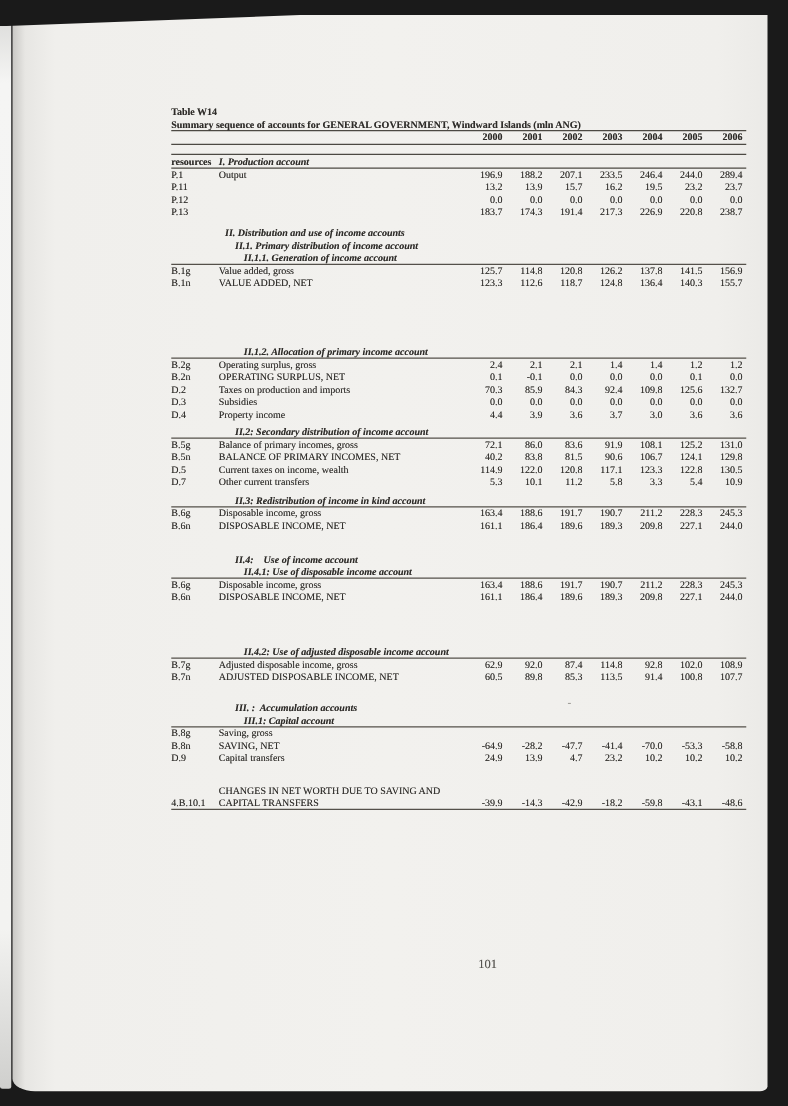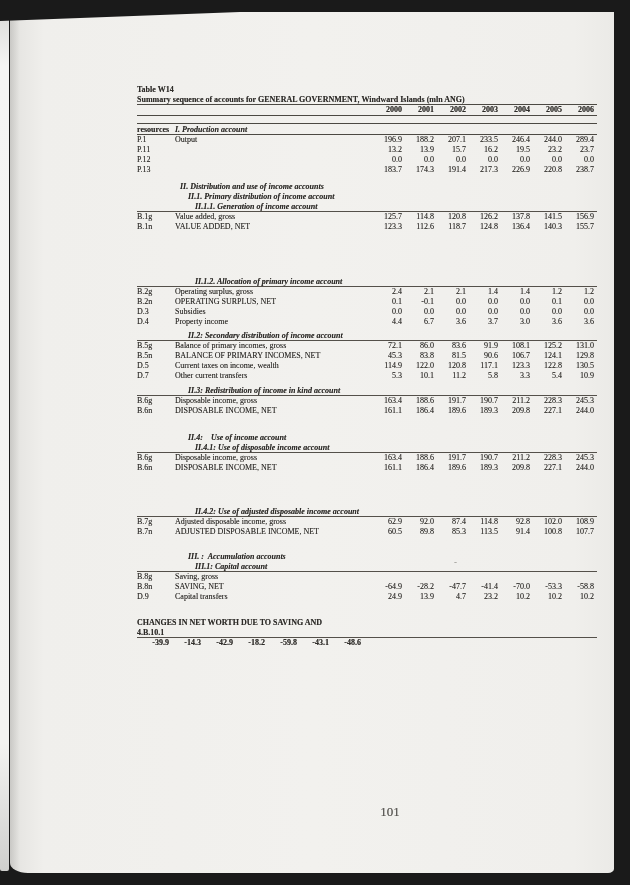--- a/index.html
+++ b/index.html
@@ -47,25 +47,25 @@
   .lv1 { padding-left:43px; }
   .lv2 { padding-left:51px; }
   .lv3 { padding-left:58px; }
   .rule-below { border-bottom:1px solid #54504a; }
   .section-row {
     height:12px; line-height:11px;
     border-top:1px solid #4c4943; border-bottom:1px solid #4c4943;
   }
   .section-row .code { font-weight:bold;font-family:Liberation Serif, serif; }
   .section-row .sechead { font-weight:bold; font-style:italic; flex:1; }
-  .bold { font-weight:bold;flex-direction:column; }
+  .bold { font-weight:normal; }
   .spacer { width:100%; }
   .pagenum {
-    position:absolute; left:368px; top:792px; width:24px;
-    font-size:13px; color:#55534f; text-align:center;
+    position:absolute; left:368px; top:754px; width:24px;
+    font-size:10px; color:#55534f; text-align:center;
     text-shadow:0 0 0.5px rgba(85,83,79,0.5);
   }
   .stray {
     position:absolute; left:444px; top:546px;
     font-size:9px; color:#8d8b86; line-height:8px;
   }
 </style>
 </head>
 <body>
 
@@ -198,38 +198,51 @@
             <span class="val">0.1</span>
             <span class="val">-0.1</span>
             <span class="val">0.0</span>
             <span class="val">0.0</span>
             <span class="val">0.0</span>
             <span class="val">0.1</span>
             <span class="val">0.0</span>
           </span>
         </div>
         <div class="row">
+          <span class="code">D.2</span>
+          <span class="label">Taxes on production and imports</span>
+          <span class="vals">
+            <span class="val">70.3</span>
+            <span class="val">85.9</span>
+            <span class="val">84.3</span>
+            <span class="val">92.4</span>
+            <span class="val">109.8</span>
+            <span class="val">125.6</span>
+            <span class="val">132.7</span>
+          </span>
+        </div>
+        <div class="row">
           <span class="code">D.3</span>
           <span class="label">Subsidies</span>
           <span class="vals">
             <span class="val">0.0</span>
             <span class="val">0.0</span>
             <span class="val">0.0</span>
             <span class="val">0.0</span>
             <span class="val">0.0</span>
             <span class="val">0.0</span>
             <span class="val">0.0</span>
           </span>
         </div>
         <div class="row">
           <span class="code">D.4</span>
           <span class="label">Property income</span>
           <span class="vals">
             <span class="val">4.4</span>
-            <span class="val">6.7</span>
+            <span class="val">3.9</span>
             <span class="val">3.6</span>
             <span class="val">3.7</span>
             <span class="val">3.0</span>
             <span class="val">3.6</span>
             <span class="val">3.6</span>
           </span>
         </div>
         <div class="spacer" style="height: 4px;"></div>
         <div class="heading lv2 rule-below">II.2: Secondary distribution of income account</div>
         <div class="row">
@@ -242,21 +255,21 @@
             <span class="val">91.9</span>
             <span class="val">108.1</span>
             <span class="val">125.2</span>
             <span class="val">131.0</span>
           </span>
         </div>
         <div class="row">
           <span class="code">B.5n</span>
           <span class="label">BALANCE OF PRIMARY INCOMES, NET</span>
           <span class="vals">
-            <span class="val">45.3</span>
+            <span class="val">40.2</span>
             <span class="val">83.8</span>
             <span class="val">81.5</span>
             <span class="val">90.6</span>
             <span class="val">106.7</span>
             <span class="val">124.1</span>
             <span class="val">129.8</span>
           </span>
         </div>
         <div class="row">
           <span class="code">D.5</span>

